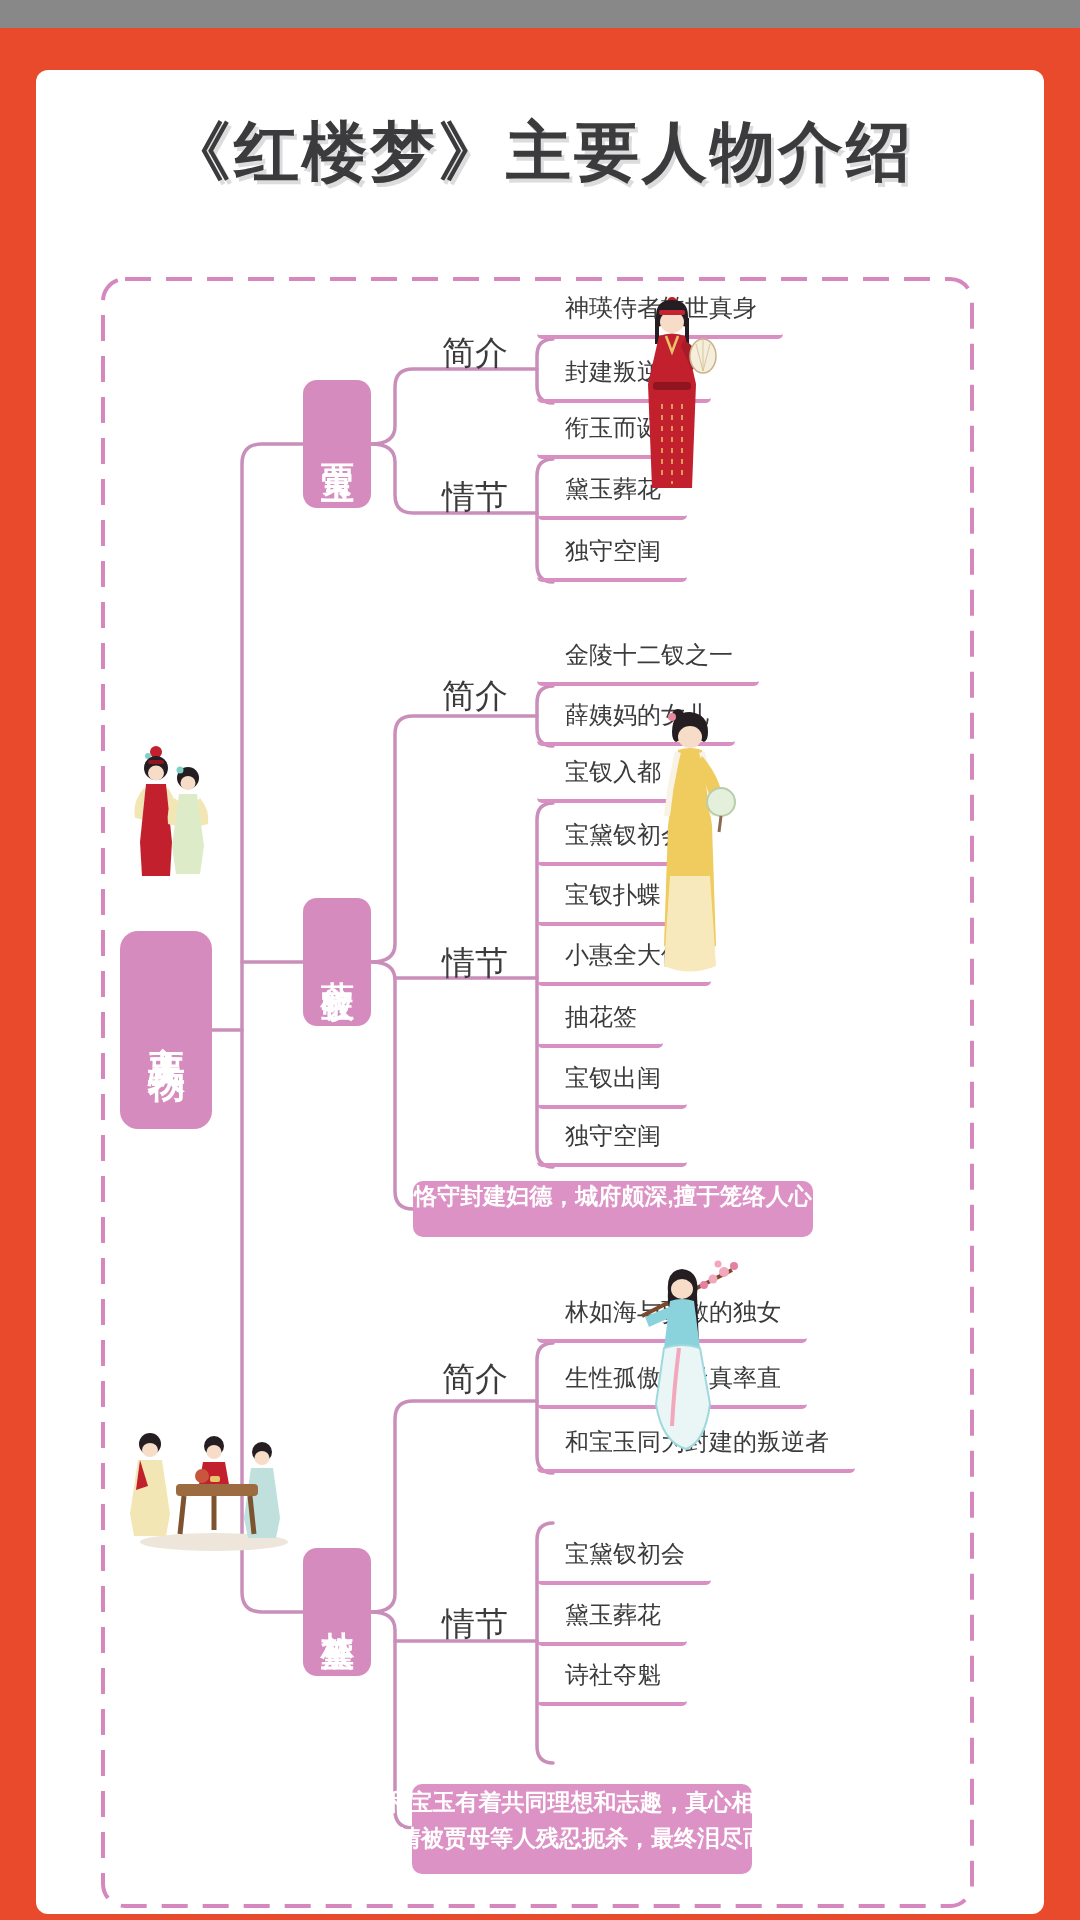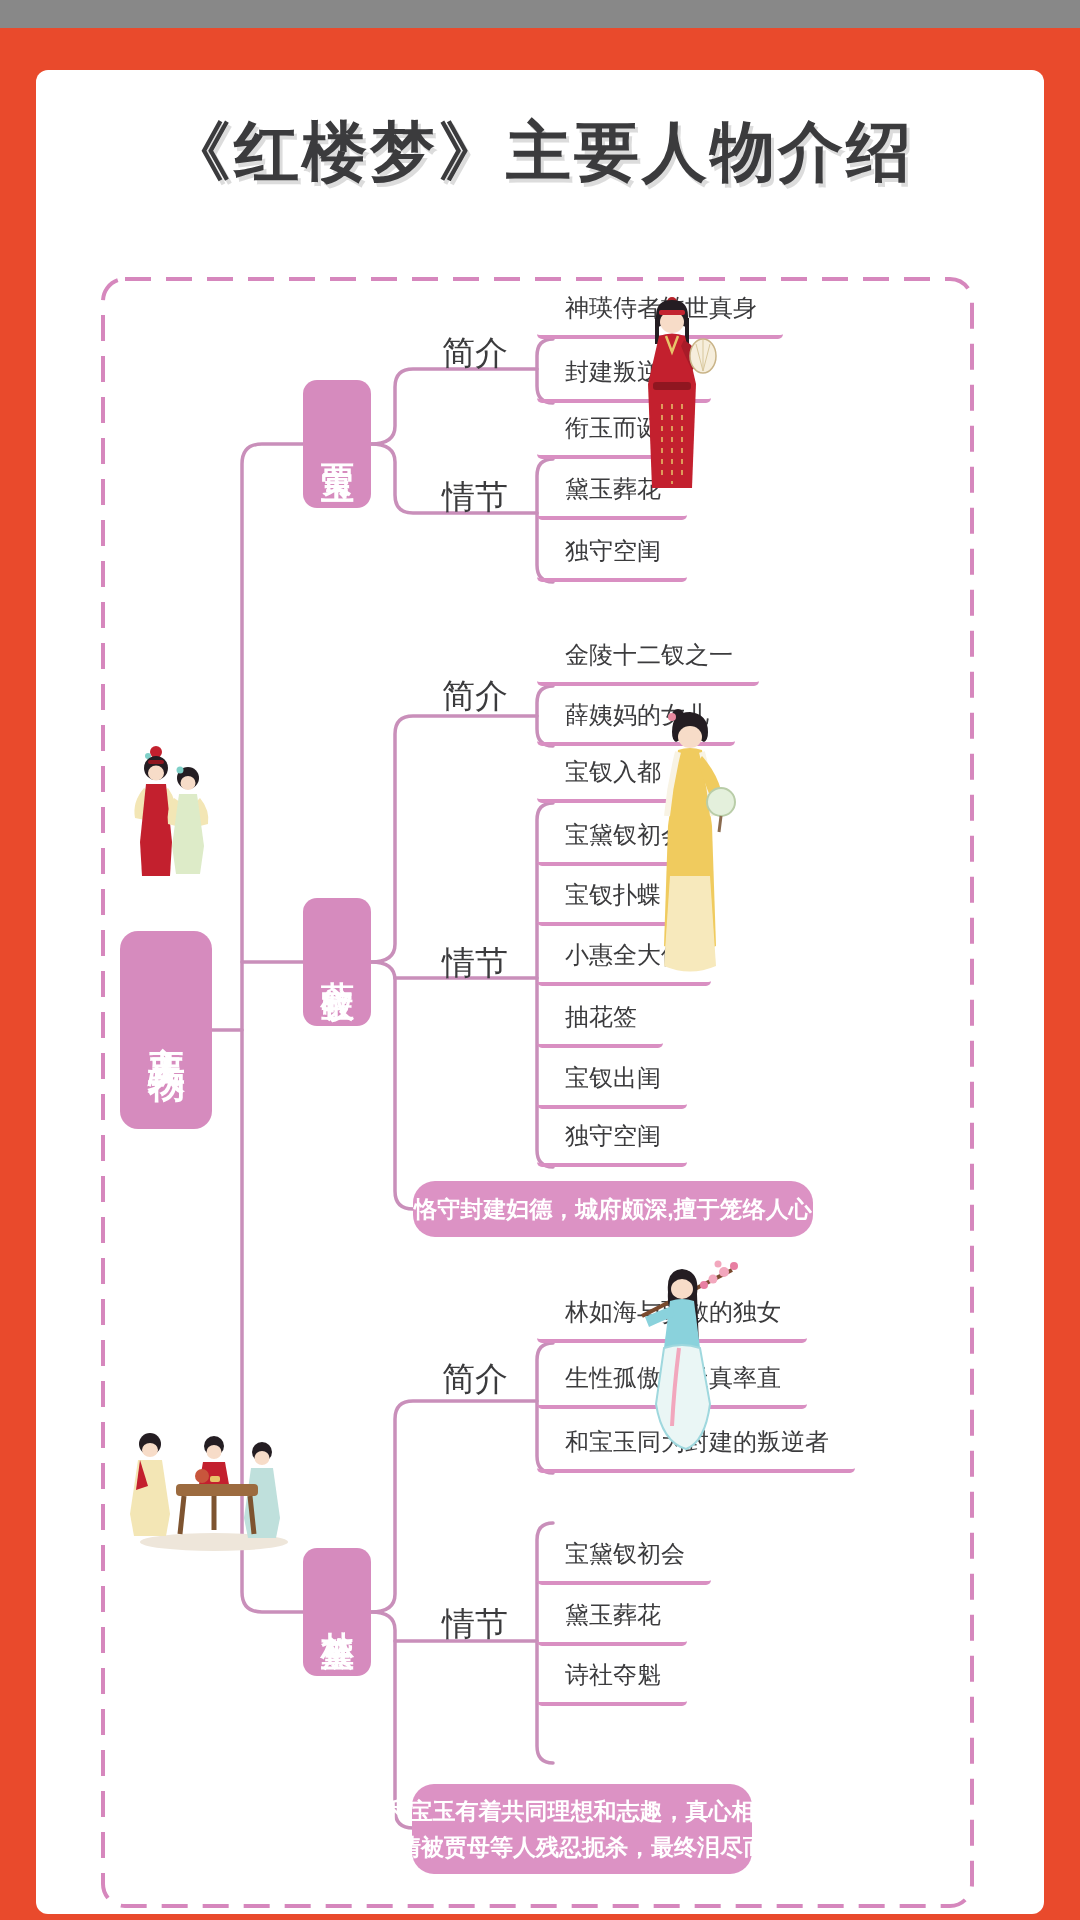--- a/index.html
+++ b/index.html
@@ -16,22 +16,22 @@
   .conn{fill:none;stroke:var(--conn);stroke-width:3.5;stroke-linecap:round;}
   .dashrect{fill:none;stroke:var(--dash);stroke-width:4;stroke-dasharray:26 15;}
   .node{position:absolute;background:var(--pink);color:#fff;display:flex;align-items:center;
         justify-content:center;writing-mode:vertical-rl;text-orientation:upright;font-weight:700;}
   .root{left:120px;top:903px;width:92px;height:198px;font-size:37px;letter-spacing:7px;border-radius:18px;}
   .branch{left:303px;width:68px;height:128px;font-size:33px;letter-spacing:5px;border-radius:14px;}
   .sec-label{position:absolute;left:438px;width:74px;text-align:center;font-size:33px;color:var(--ink);}
   .leaf{position:absolute;left:537px;font-size:24px;line-height:30px;color:var(--ink);
         padding:0 26px 12px 28px;border-bottom:4px solid var(--under);border-radius:0 0 5px 5px;
         white-space:nowrap;}
-  .summary{position:absolute;background:var(--pink2);color:#fff;border-radius:22px;display:flex;
-           flex-direction:column;justify-content:center;align-items:center;font-weight:700;white-space:nowrap;}
+  .summary{position:absolute;background:var(--pink2);color:#fff;border-radius:10px;display:flex;
+           flex-direction:column;align-items:center;font-weight:700;white-space:nowrap;}
   .sum1{left:413px;top:1153px;width:400px;height:56px;font-size:23px;}
   .sum2{left:412px;top:1756px;width:340px;height:90px;font-size:23px;line-height:36px;}
   .illu{position:absolute;}
 </style>
 </head>
 <body>
 
 <div class="page">
   <div class="card"></div>
 

